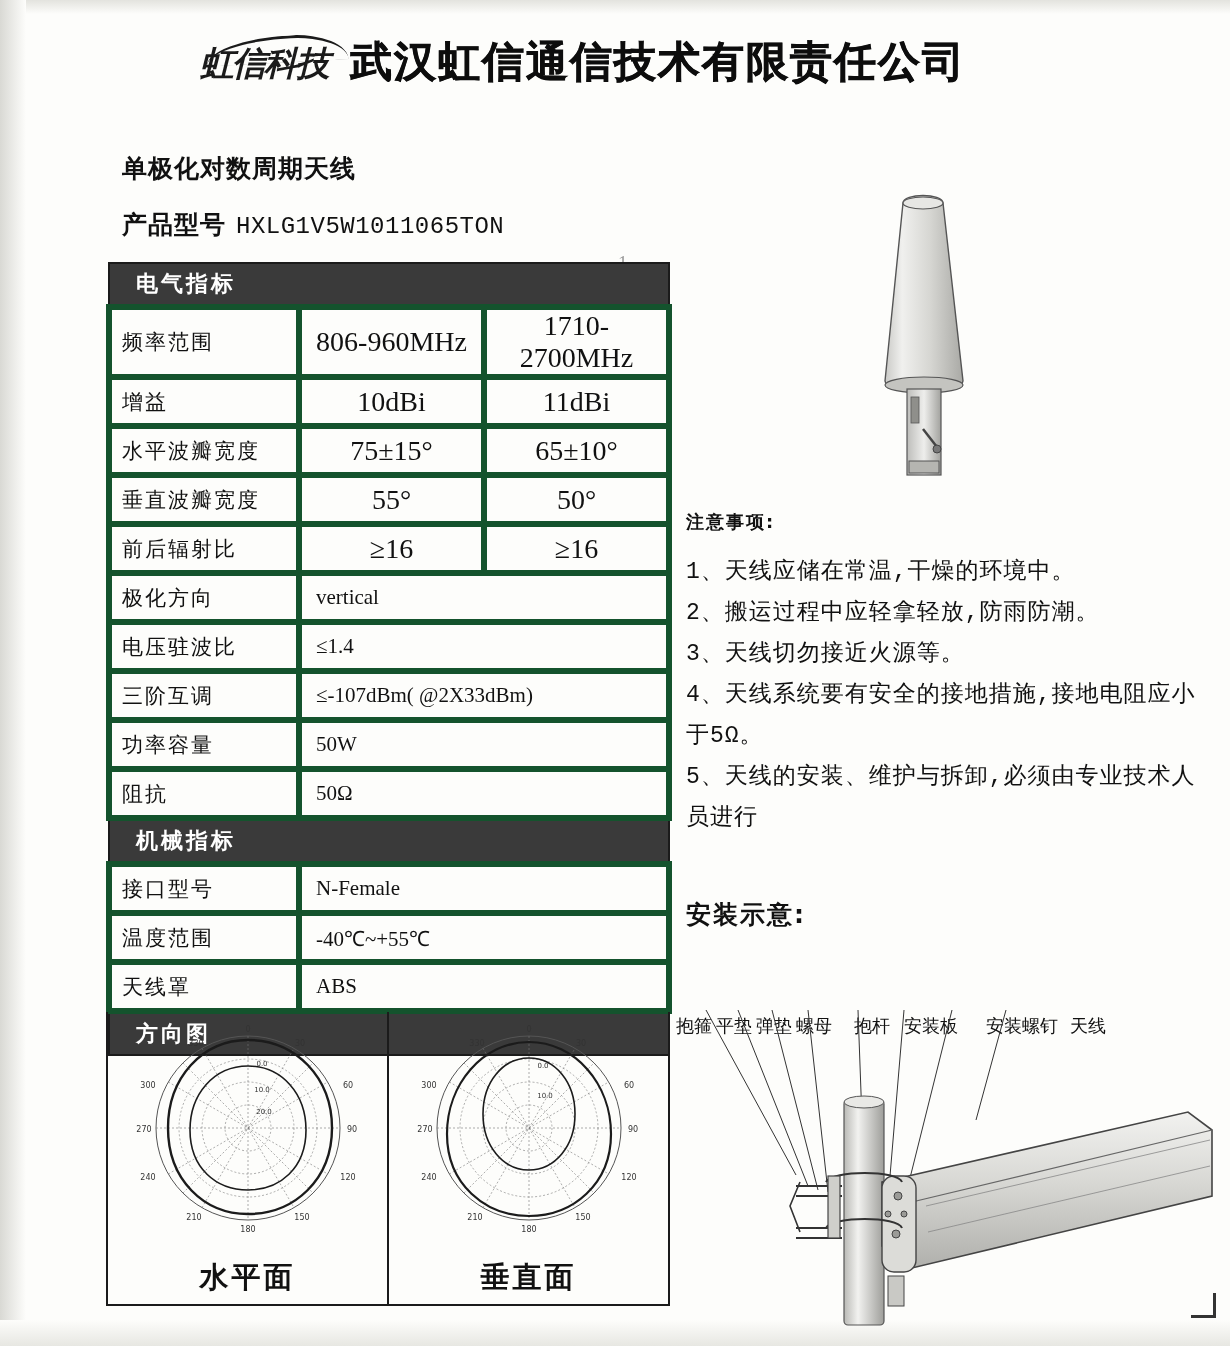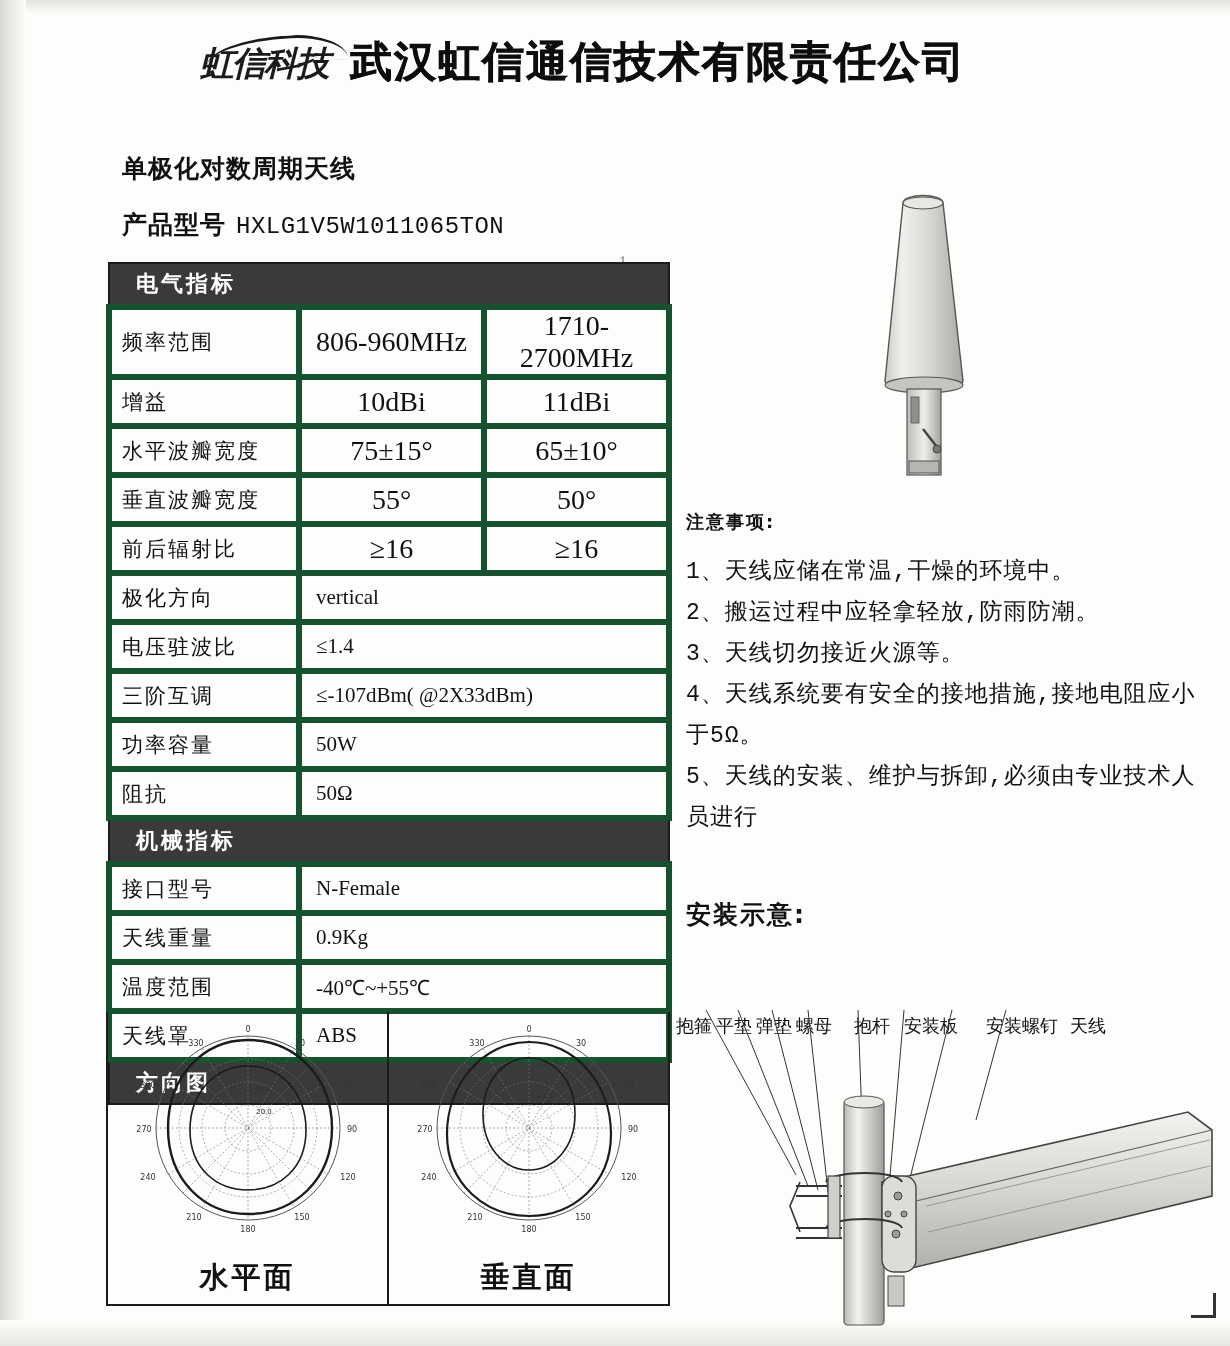--- a/index.html
+++ b/index.html
@@ -337,24 +337,20 @@
       <tr>
         <td class="label">阻抗</td>
         <td class="value" colspan="2">50Ω</td>
       </tr>
       <tr class="section-head">
         <td colspan="3"><span class="head-inner">机械指标</span></td>
       </tr>
       <tr>
         <td class="label">接口型号</td>
         <td class="value" colspan="2">N-Female</td>
-      </tr>
-      <tr>
-        <td class="label">天线重量</td>
-        <td class="value" colspan="2">0.9Kg</td>
       </tr>
       <tr>
         <td class="label">温度范围</td>
         <td class="value" colspan="2">-40℃~+55℃</td>
       </tr>
       <tr>
         <td class="label">天线罩</td>
         <td class="value" colspan="2">ABS</td>
       </tr>
       <tr class="section-head">

